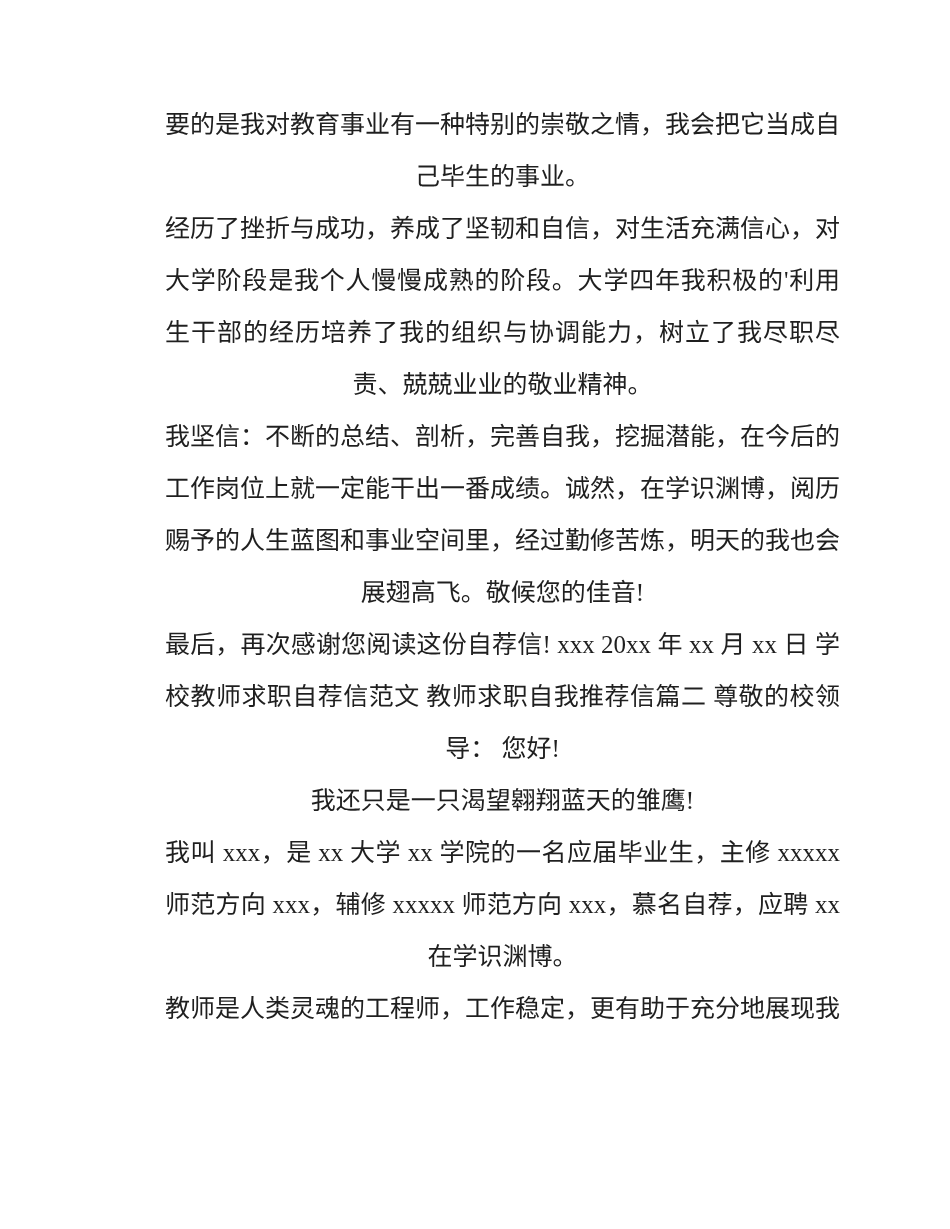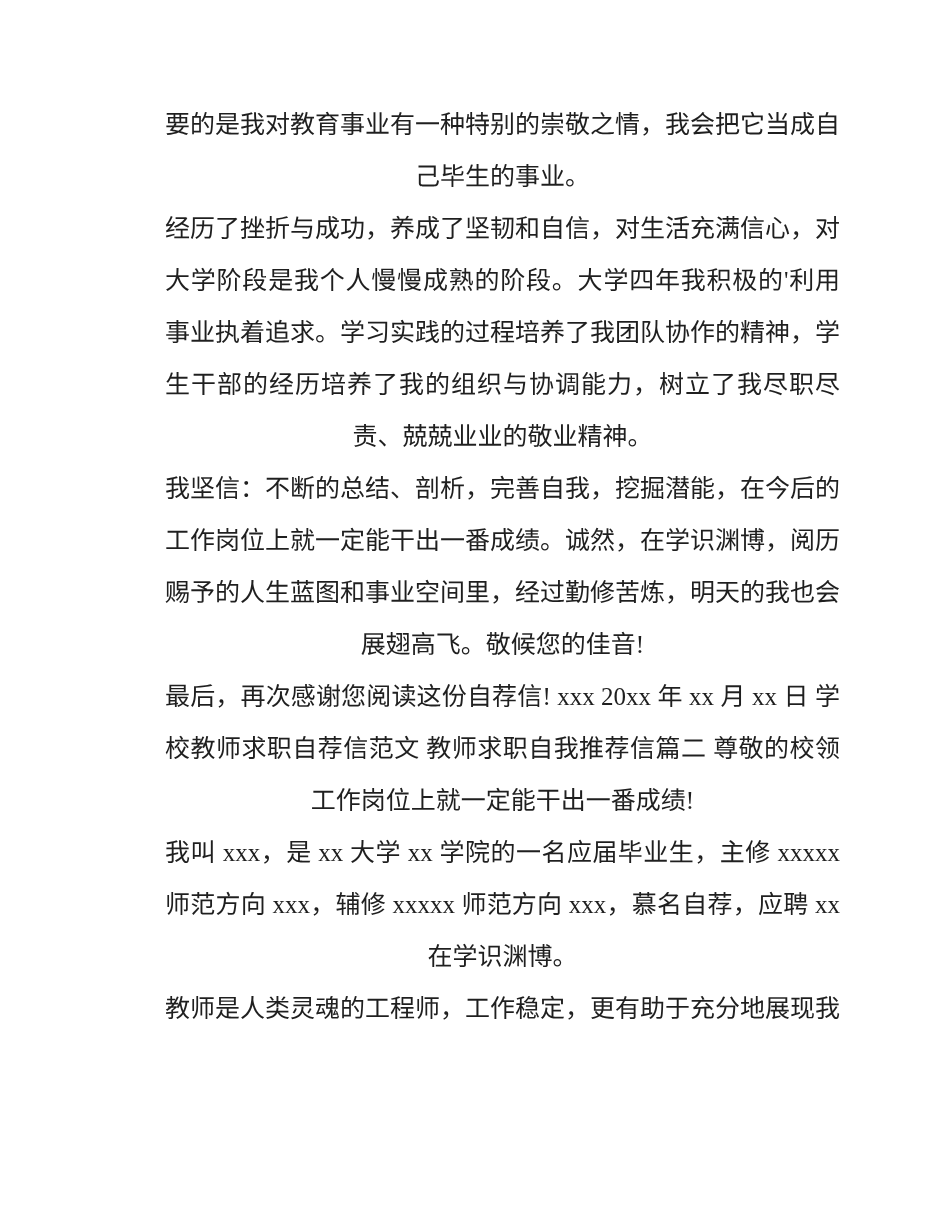--- a/index.html
+++ b/index.html
@@ -47,36 +47,36 @@
 
 <div class="page">
   <div class="doc" style="color: rgb(31, 31, 31);">
       <div class="paragraph">
         <div class="line full">要的是我对教育事业有一种特别的崇敬之情，我会把它当成自</div>
         <div class="line">己毕生的事业。</div>
       </div>
       <div class="paragraph">
         <div class="line full">经历了挫折与成功，养成了坚韧和自信，对生活充满信心，对</div>
         <div class="line full">大学阶段是我个人慢慢成熟的阶段。大学四年我积极的'利用</div>
-        <div class="line full">事业执着追求。学习实践的过程培养了我团队协作的精神，学</div>
         <div class="line full">生干部的经历培养了我的组织与协调能力，树立了我尽职尽</div>
         <div class="line">责、兢兢业业的敬业精神。</div>
       </div>
       <div class="paragraph">
         <div class="line full">我坚信：不断的总结、剖析，完善自我，挖掘潜能，在今后的</div>
         <div class="line full">工作岗位上就一定能干出一番成绩。诚然，在学识渊博，阅历</div>
         <div class="line full">赐予的人生蓝图和事业空间里，经过勤修苦炼，明天的我也会</div>
         <div class="line">展翅高飞。敬候您的佳音!</div>
       </div>
       <div class="paragraph">
         <div class="line full">最后，再次感谢您阅读这份自荐信! xxx 20xx 年 xx 月 xx 日 学</div>
         <div class="line full">校教师求职自荐信范文 教师求职自我推荐信篇二 尊敬的校领</div>
+        <div class="line">导： 您好!</div>
       </div>
       <div class="paragraph">
-        <div class="line">工作岗位上就一定能干出一番成绩!</div>
+        <div class="line">我还只是一只渴望翱翔蓝天的雏鹰!</div>
       </div>
       <div class="paragraph">
         <div class="line full">我叫 xxx，是 xx 大学 xx 学院的一名应届毕业生，主修 xxxxx</div>
         <div class="line full">师范方向 xxx，辅修 xxxxx 师范方向 xxx，慕名自荐，应聘 xx</div>
         <div class="line">在学识渊博。</div>
       </div>
       <div class="paragraph">
         <div class="line full">教师是人类灵魂的工程师，工作稳定，更有助于充分地展现我</div>
       </div>
     </div>

